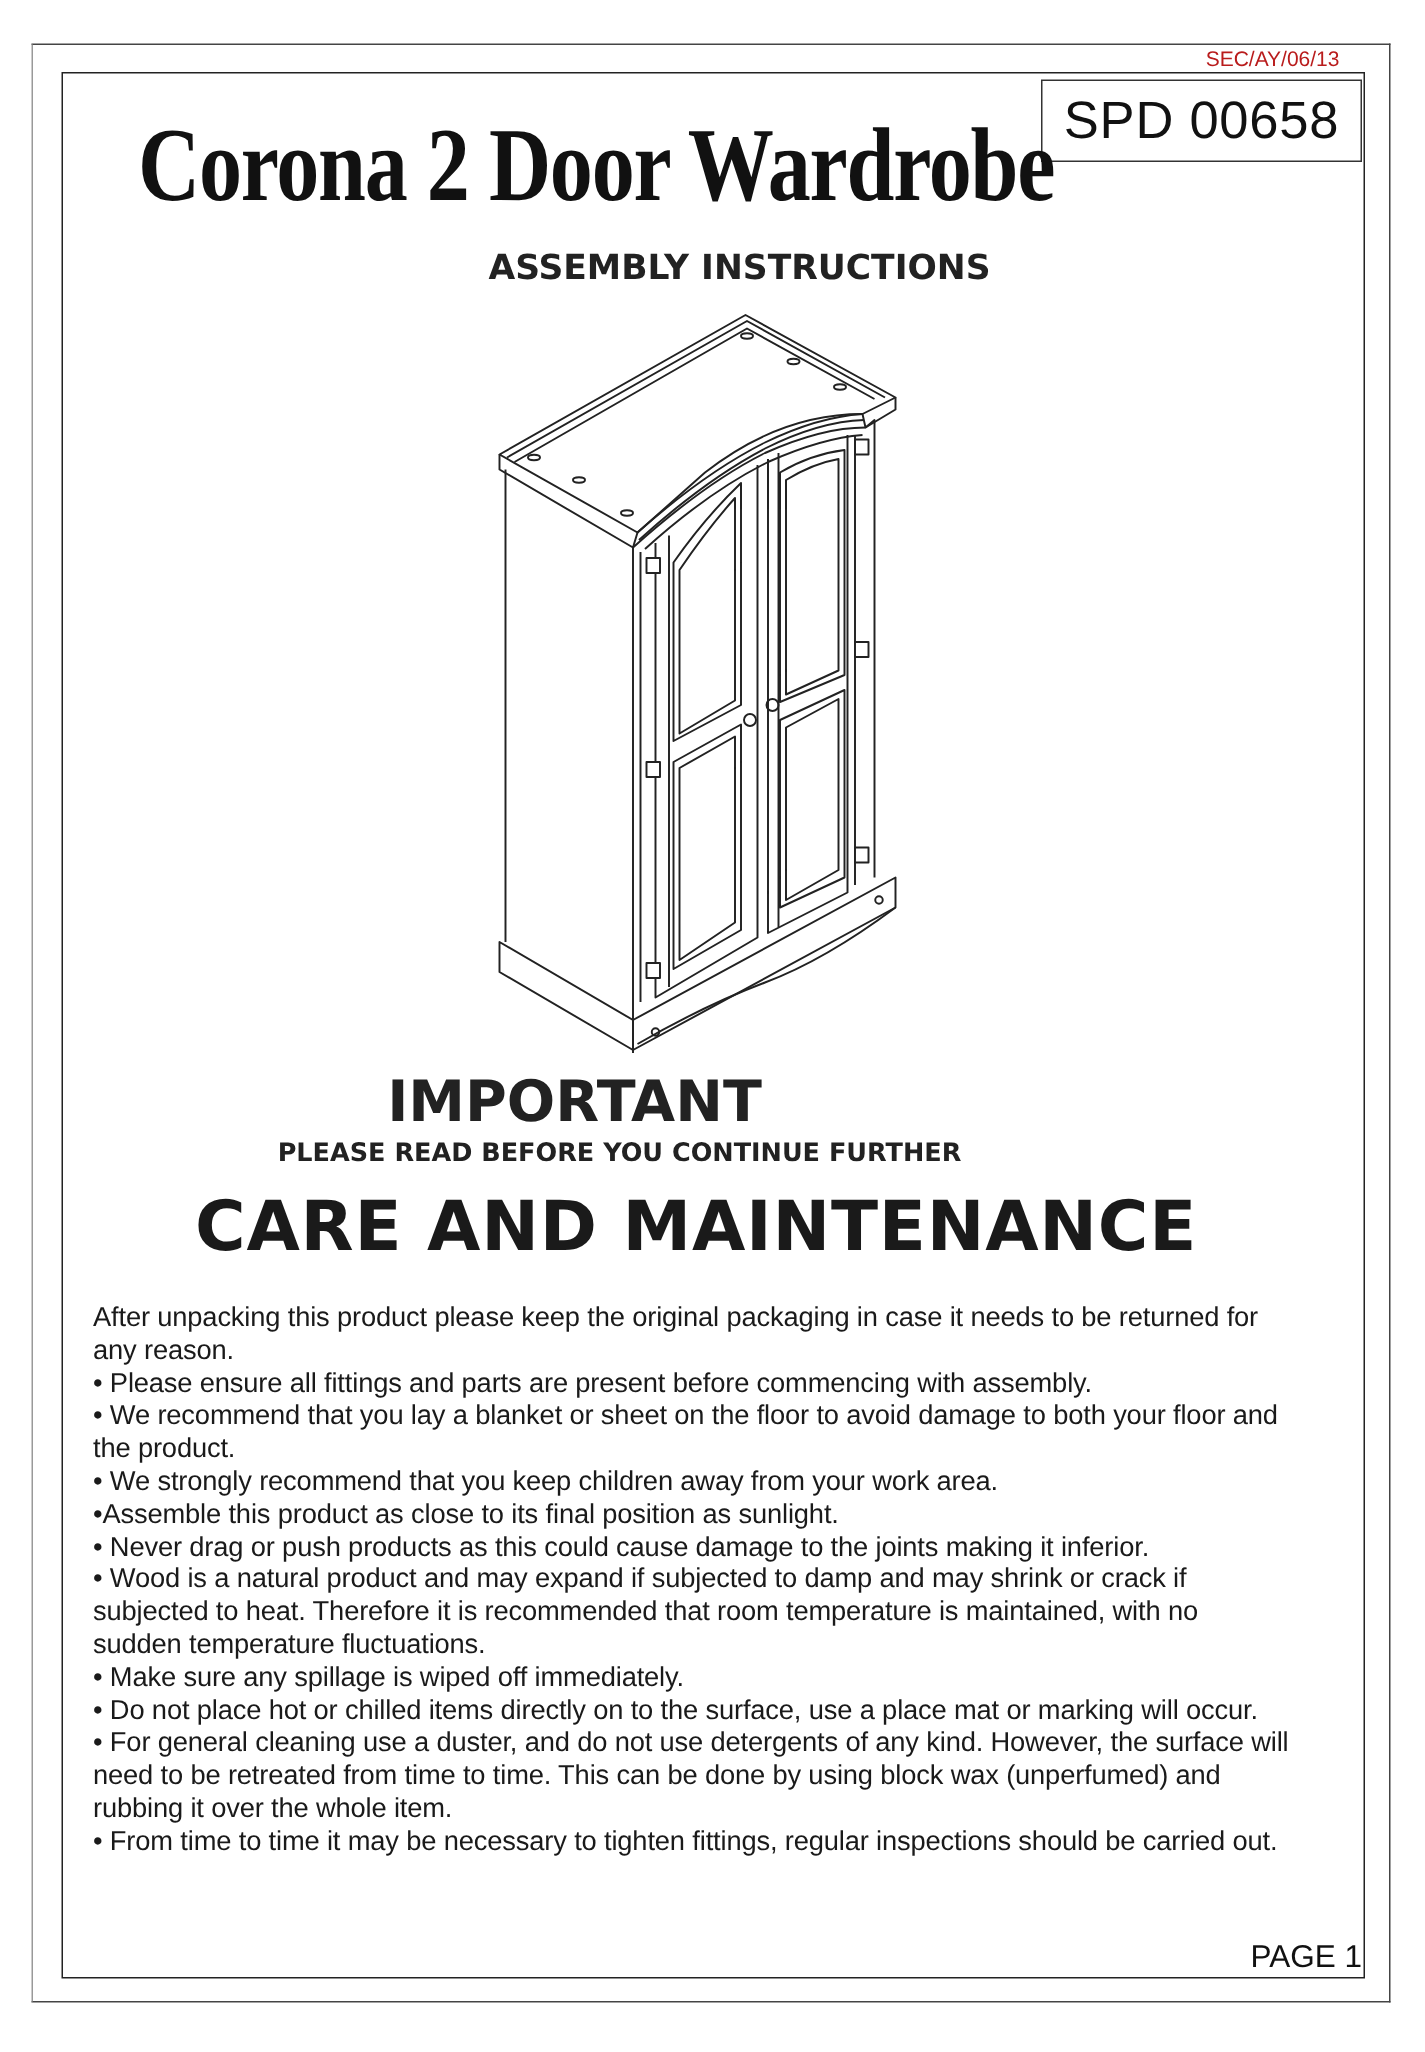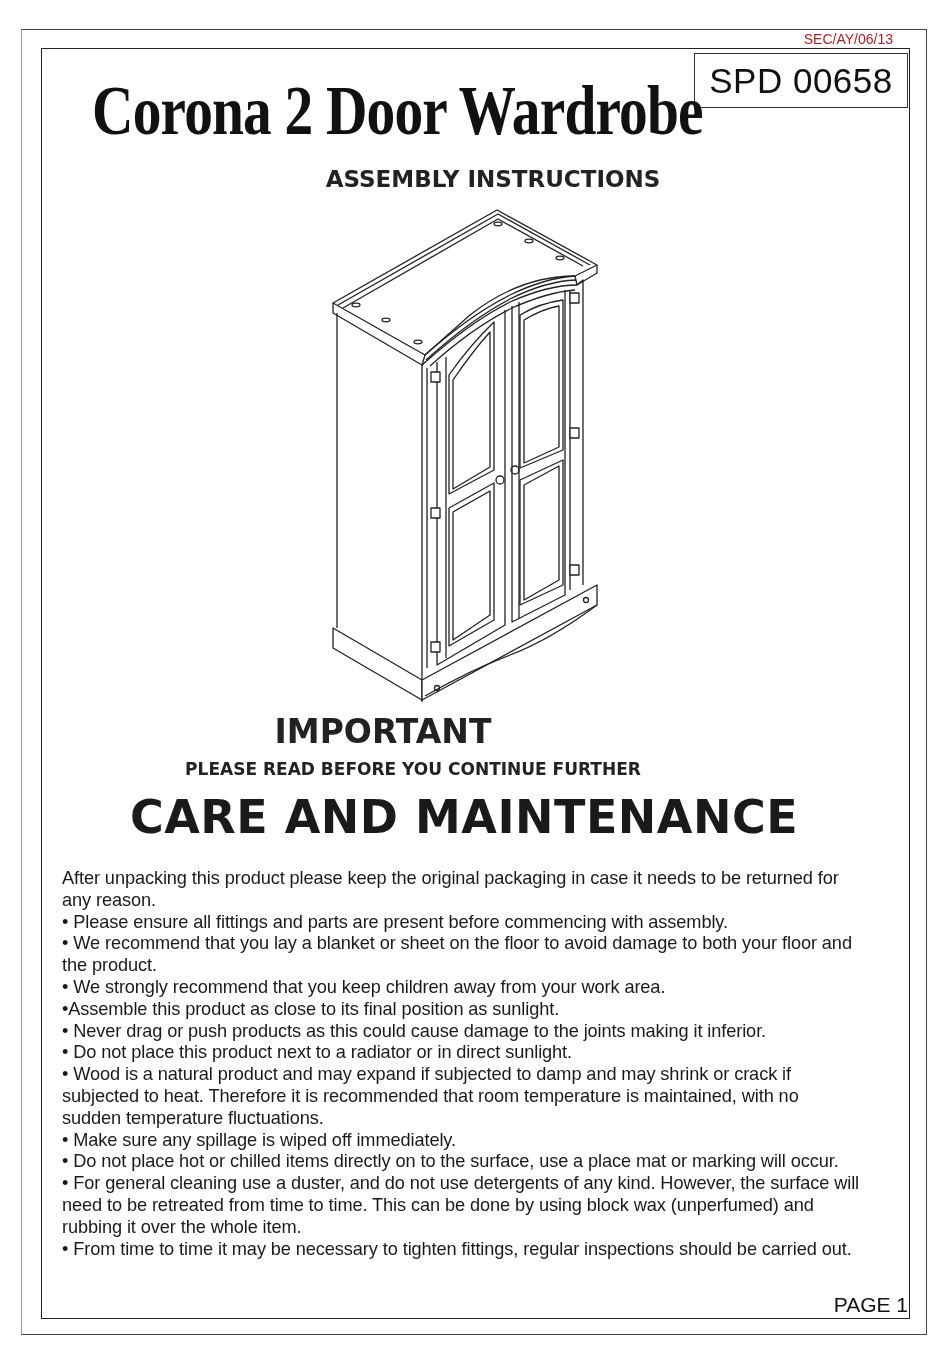--- a/index.html
+++ b/index.html
@@ -31,21 +31,21 @@
       letter-spacing: -1px;
     }
     .subtitle {
       position: absolute; left: 0; width: 950px; top: 166px; text-align: center;
       font-family: "DejaVu Sans", sans-serif; font-weight: bold; font-size: 23px;
       color: #222; padding-left: 36px; box-sizing: border-box;
     }
     .illustration { position: absolute; left: 320px; top: 205px; width: 290px; height: 500px; }
     .important {
       position: absolute; left: 0; width: 758px; top: 712px; text-align: center;
-      font-family: "DejaVu Sans", sans-serif; font-weight: bold; font-size: 33px; color: #222;
+      font-family: "DejaVu Sans", sans-serif; font-weight: bold; font-size: 38px; color: #222;
       padding-left: 8px; box-sizing: border-box;
     }
     .please-read {
       position: absolute; left: 0; width: 814px; top: 759px; text-align: center;
       font-family: "DejaVu Sans", sans-serif; font-weight: bold; font-size: 17px; color: #222;
       padding-left: 12px; box-sizing: border-box;
     }
     .care-heading {
       position: absolute; left: 130px; top: 790px; width: 620px; text-align: center;
       font-family: "DejaVu Sans", sans-serif; font-weight: bold; font-size: 46px; color: #1a1a1a;
@@ -140,21 +140,20 @@
 
 <div class="care-heading">CARE AND MAINTENANCE</div>
 
 <div class="body-text">
   <p>After unpacking this product please keep the original packaging in case it needs to be returned for any reason.</p>
   <p><span>•</span> <span>Please ensure all fittings and parts are present before commencing with assembly.</span></p>
   <p><span>•</span> <span>We recommend that you lay a blanket or sheet on the floor to avoid damage to both your floor and the product.</span></p>
   <p><span>•</span> <span>We strongly recommend that you keep children away from your work area.</span></p>
   <p><span>•</span><span>Assemble this product as close to its final position as sunlight.</span></p>
   <p><span>•</span> <span>Never drag or push products as this could cause damage to the joints making it inferior.</span></p>
-  <p><span>•</span> <span>Do not place this product next to a radiator or in direct sunlight.</span></p>
   <p><span>•</span> <span>Wood is a natural product and may expand if subjected to damp and may shrink or crack if subjected to heat. Therefore it is recommended that room temperature is maintained, with no sudden temperature fluctuations.</span></p>
   <p><span>•</span> <span>Make sure any spillage is wiped off immediately.</span></p>
   <p><span>•</span> <span>Do not place hot or chilled items directly on to the surface, use a place mat or marking will occur.</span></p>
   <p><span>•</span> <span>For general cleaning use a duster, and do not use detergents of any kind. However, the surface will need to be retreated from time to time. This can be done by using block wax (unperfumed) and rubbing it over the whole item.</span></p>
   <p><span>•</span> <span>From time to time it may be necessary to tighten fittings, regular inspections should be carried out.</span></p>
 </div>
 
 <div class="page-number">PAGE 1</div>
 
 </body></html>

